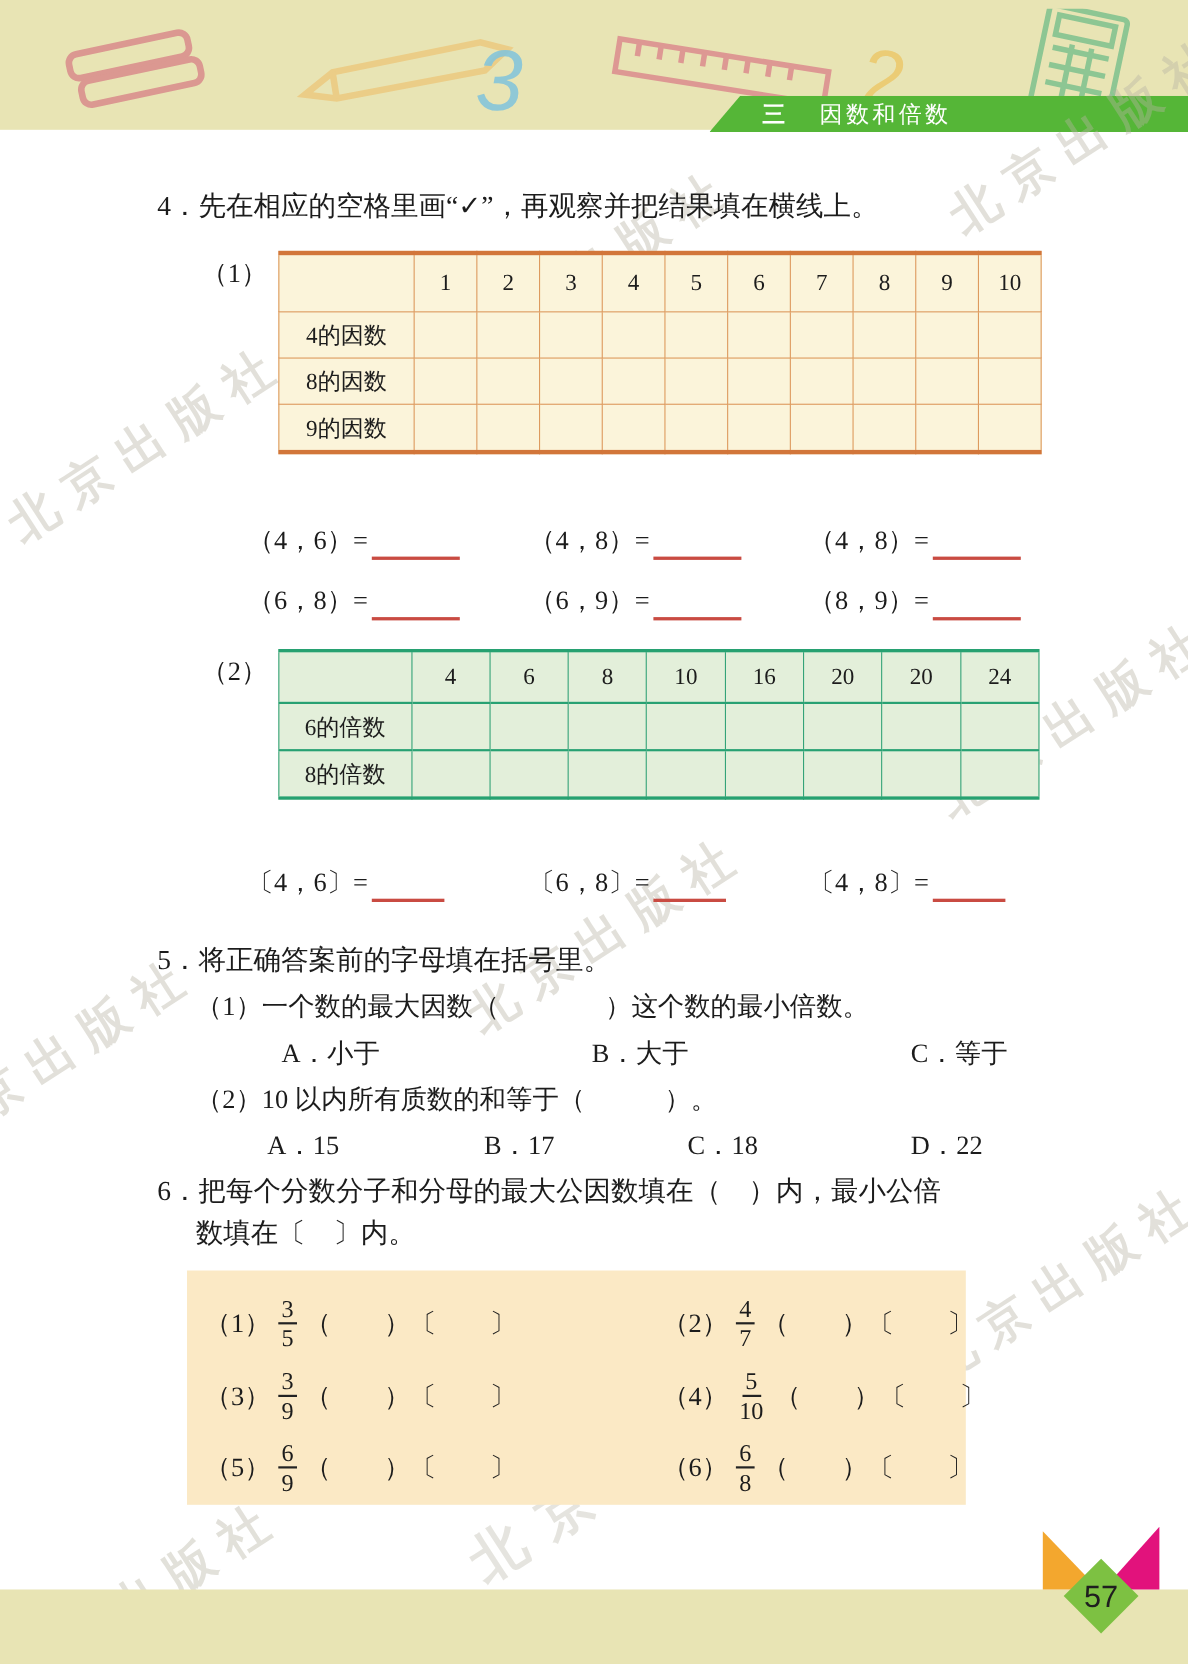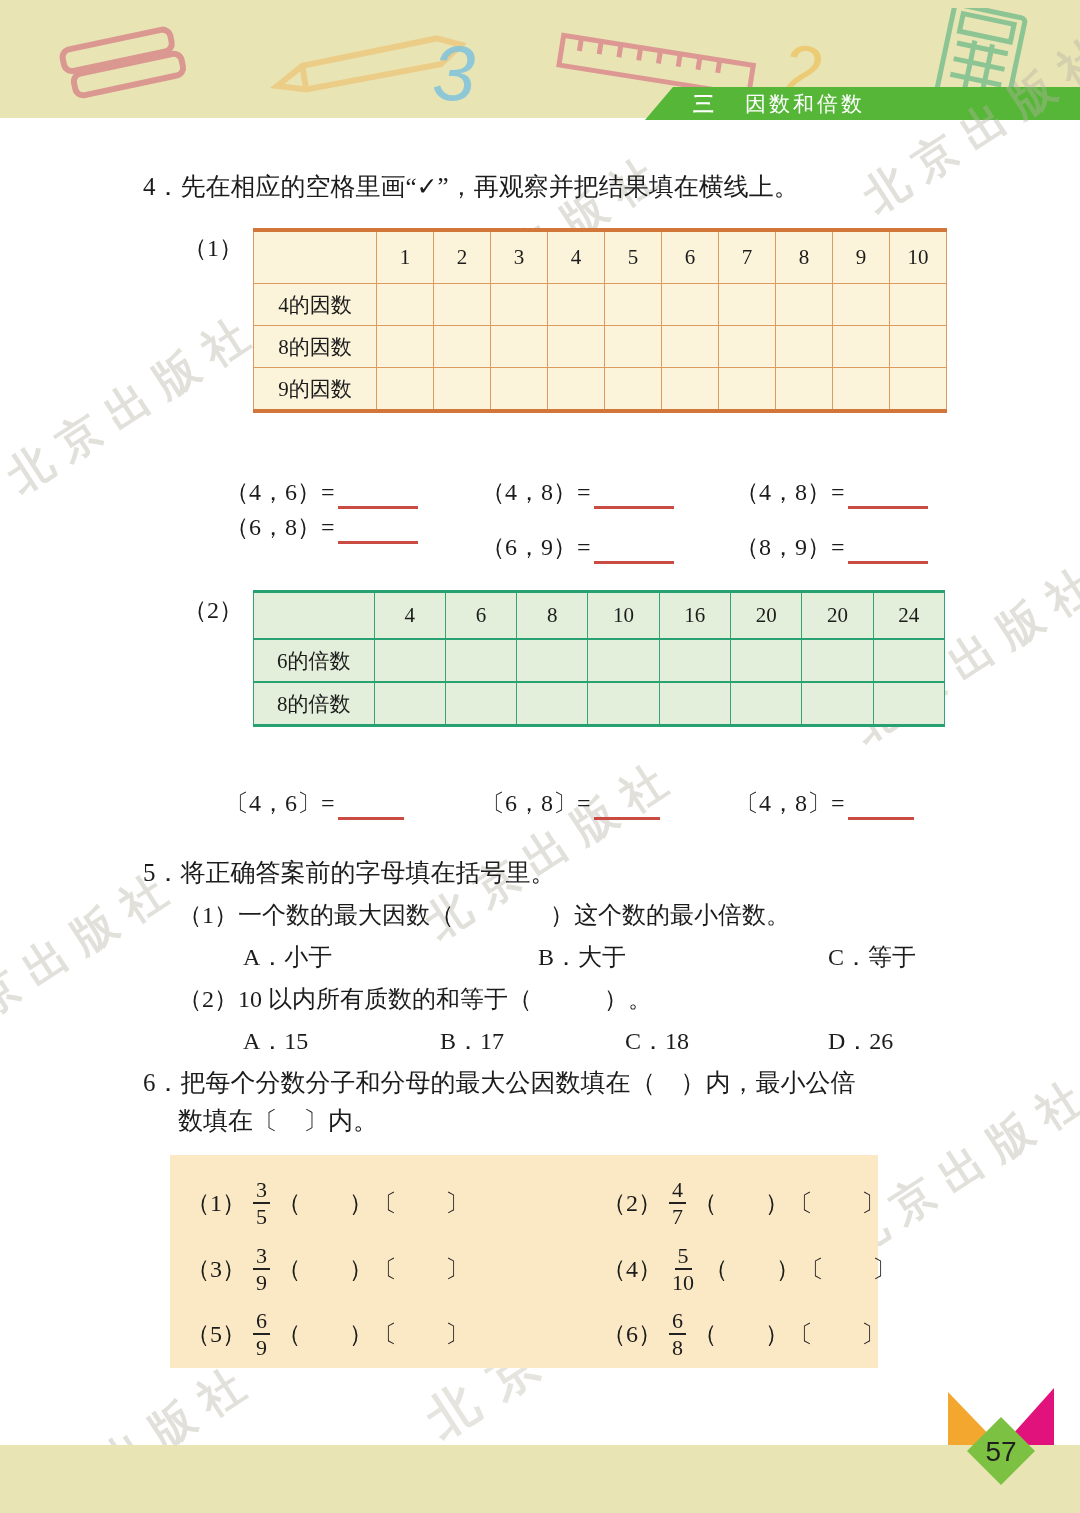--- a/index.html
+++ b/index.html
@@ -196,21 +196,21 @@
     <span class="uline" style="width:80px"></span>
 </div>
 <div class="blank-item" style="left:481px;top:474px">
   <span class="lab">（4，8）=</span>
     <span class="uline" style="width:80px"></span>
 </div>
 <div class="blank-item" style="left:735px;top:474px">
   <span class="lab">（4，8）=</span>
     <span class="uline" style="width:80px"></span>
 </div>
-<div class="blank-item" style="left:225px;top:509px">
+<div class="blank-item" style="left:225px;top:529px">
   <span class="lab">（6，8）=</span>
     <span class="uline" style="width:80px"></span>
 </div>
 <div class="blank-item" style="left:481px;top:529px">
   <span class="lab">（6，9）=</span>
     <span class="uline" style="width:80px"></span>
 </div>
 <div class="blank-item" style="left:735px;top:529px">
   <span class="lab">（8，9）=</span>
     <span class="uline" style="width:80px"></span>
@@ -275,28 +275,28 @@
   <span class="lab">〔6，8〕=</span>
     <span class="uline" style="width:66px"></span>
 </div>
 <div class="blank-item" style="left:735px;top:785px">
   <span class="lab">〔4，8〕=</span>
     <span class="uline" style="width:66px"></span>
 </div>
 
 <div class="txt t-title" style="left:143px;top:856px">5．将正确答案前的字母填在括号里。</div>
 <div class="txt" style="left:178px;top:899px">（1）一个数的最大因数（　　　　）这个数的最小倍数。</div>
-<div class="txt" style="left:243px;top:941px">A．小于</div>
+<div class="txt" style="left:256px;top:941px">A．小于</div>
 <div class="txt" style="left:538px;top:941px">B．大于</div>
 <div class="txt" style="left:828px;top:941px">C．等于</div>
 <div class="txt" style="left:178px;top:983px">（2）10 以内所有质数的和等于（　　　）。</div>
 <div class="txt" style="left:243px;top:1025px">A．15</div>
 <div class="txt" style="left:440px;top:1025px">B．17</div>
 <div class="txt" style="left:625px;top:1025px">C．18</div>
-<div class="txt" style="left:828px;top:1025px">D．26</div>
+<div class="txt" style="left:828px;top:1025px">D．22</div>
 
 <div class="txt t-title" style="left:143px;top:1066px">6．把每个分数分子和分母的最大公因数填在（　）内，最小公倍</div>
 <div class="txt t-title" style="left:178px;top:1104px">数填在〔　〕内。</div>
 
 <div class="q6box">
   <div class="fitem" style="left:16px;top:22px">
     <span>（1）</span>
     <span class="frac">
         <span class="num">3</span>
         <span class="den">5</span>

